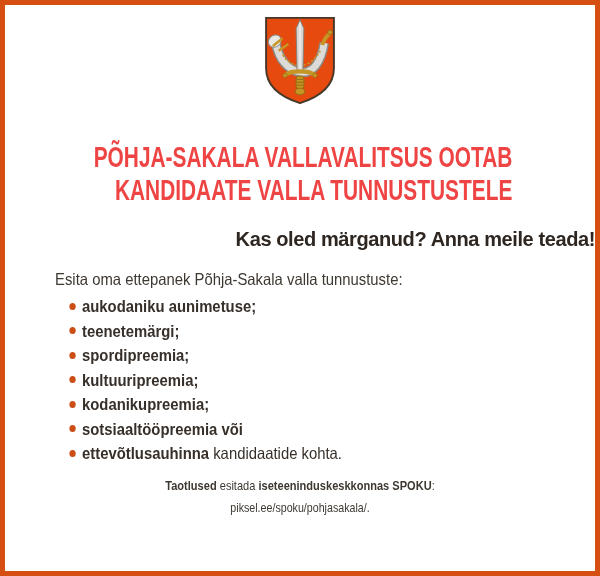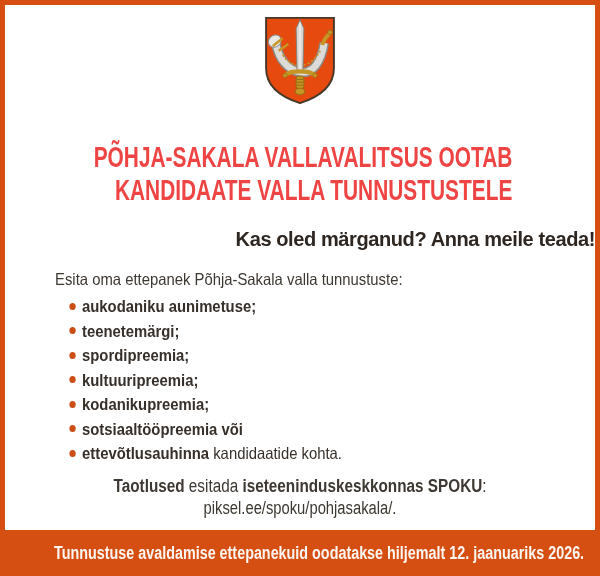--- a/index.html
+++ b/index.html
@@ -16,21 +16,21 @@
     line-height:28px;color:#2e2621;letter-spacing:-0.4px;white-space:nowrap;}
   .body{margin:15px 0 0 50px;font-size:16.5px;line-height:23px;color:#3e3832;
     transform:scaleX(0.9);transform-origin:left top;width:111%;}
   .intro{white-space:nowrap;}
   .awards{list-style:none;margin:3px 0 0 0;padding:0;}
   .awards li{position:relative;padding-left:30px;height:24.5px;line-height:24.5px;
     color:#37302a;white-space:nowrap;}
   .dot{position:absolute;left:16px;top:50%;margin-top:-3.5px;width:7px;height:7px;
     border-radius:50%;background:#cc4e17;}
   .b{font-weight:700;}
-  .submit{margin-top:9px;text-align:center;font-size:18px;line-height:22.5px;
+  .submit{margin-top:9px;text-align:center;font-size:13px;line-height:22.5px;
     color:#3e3832;}
   .submit-line{transform:scaleX(0.85);white-space:nowrap;}
   .submit-url{transform:scaleX(0.82);white-space:nowrap;}
   .footer{position:absolute;left:-5px;right:-5px;bottom:-5px;height:46px;
     background:#d54e12;}
   .footer-text{font-weight:700;font-size:17.5px;line-height:46px;text-align:center;
     color:#fbf6f2;transform:scaleX(0.82);white-space:nowrap;}
 </style>
 </head>
 <body>
@@ -100,17 +100,14 @@
     </ul>
   </div>
 
   <div class="submit">
     <div class="submit-line">
       <span class="b">Taotlused</span><span> esitada </span><span class="b">iseteeninduskeskkonnas SPOKU</span><span>:</span>
     </div>
     <div class="submit-url">piksel.ee/spoku/pohjasakala/.</div>
   </div>
 
-  <div class="footer">
-    <div class="footer-text">Tunnustuse avaldamise ettepanekuid oodatakse hiljemalt 12. jaanuariks 2026.</div>
-  </div>
 
 </div>
 
 </body></html>

